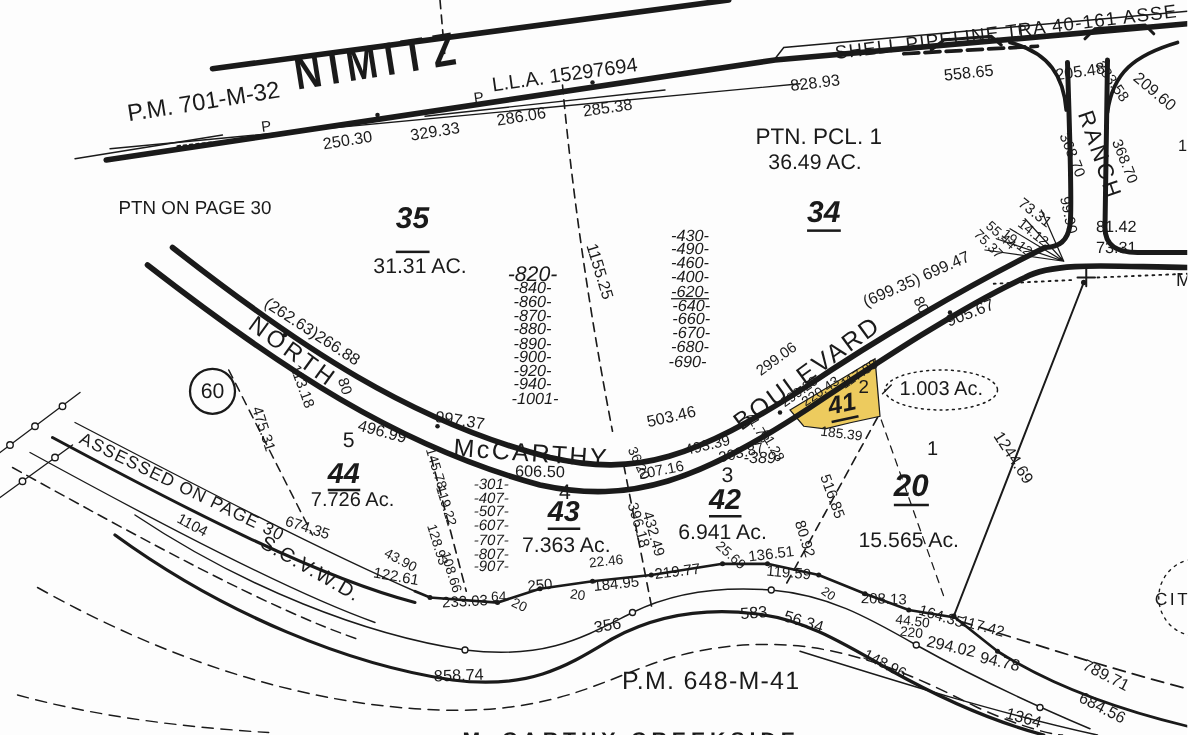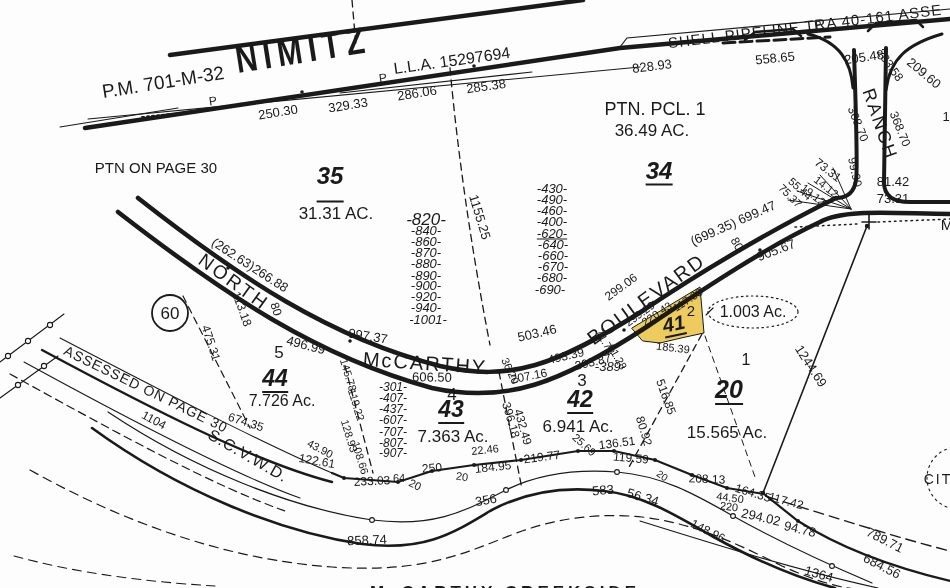--- a/index.html
+++ b/index.html
@@ -159,21 +159,21 @@
       <div class="lbl" style="left: 552px; top: 210px; font-size: 13px; transform: translate(-50%, -50%) rotate(0deg); font-style: italic;">-460-</div>
       <div class="lbl" style="left: 552px; top: 221px; font-size: 13px; transform: translate(-50%, -50%) rotate(0deg); font-style: italic;">-400-</div>
       <div class="lbl" style="left: 552px; top: 233px; font-size: 13px; transform: translate(-50%, -50%) rotate(0deg); font-style: italic; text-decoration: underline;">-620-</div>
       <div class="lbl" style="left: 553px; top: 244px; font-size: 13px; transform: translate(-50%, -50%) rotate(0deg); font-style: italic; text-align: center;">-640-</div>
       <div class="lbl" style="left: 553px; top: 255px; font-size: 13px; transform: translate(-50%, -50%) rotate(0deg); font-style: italic;">-660-</div>
       <div class="lbl" style="left: 553px; top: 266px; font-size: 13px; transform: translate(-50%, -50%) rotate(0deg); font-style: italic;">-670-</div>
       <div class="lbl" style="left: 552px; top: 277px; font-size: 13px; transform: translate(-50%, -50%) rotate(0deg); font-style: italic;">-680-</div>
       <div class="lbl" style="left: 550px; top: 289px; font-size: 13px; transform: translate(-50%, -50%) rotate(0deg); font-style: italic;">-690-</div>
       <div class="lbl" style="left: 393px; top: 387px; font-size: 12px; transform: translate(-50%, -50%) rotate(0deg); font-style: italic;">-301-</div>
       <div class="lbl" style="left: 393px; top: 398px; font-size: 12px; transform: translate(-50%, -50%) rotate(0deg); font-style: italic;">-407-</div>
-      <div class="lbl" style="left: 393px; top: 409px; font-size: 12px; transform: translate(-50%, -50%) rotate(0deg); font-style: italic;">-437-</div>
+      <div class="lbl" style="left: 393px; top: 409px; font-size: 12px; transform: translate(-50%, -50%) rotate(0deg); font-style: italic;">-507-</div>
       <div class="lbl" style="left: 393px; top: 420px; font-size: 12px; transform: translate(-50%, -50%) rotate(0deg); font-style: italic;">-607-</div>
       <div class="lbl" style="left: 393px; top: 432px; font-size: 12px; transform: translate(-50%, -50%) rotate(0deg); font-style: italic;">-707-</div>
       <div class="lbl" style="left: 393px; top: 443px; font-size: 12px; transform: translate(-50%, -50%) rotate(0deg); font-style: italic;">-807-</div>
       <div class="lbl" style="left: 393px; top: 453px; font-size: 12px; transform: translate(-50%, -50%) rotate(0deg); font-style: italic;">-907-</div>
       <div class="lbl" style="left: 250px; top: 265px; font-size: 13px; transform: translate(-50%, -50%) rotate(33deg);">(262.63)266.88</div>
       <div class="lbl" style="left: 234px; top: 282px; font-size: 19px; transform: translate(-50%, -50%) rotate(36deg); letter-spacing: 3px;">NORTH</div>
       <div class="lbl" style="left: 242px; top: 309px; font-size: 12px; transform: translate(-50%, -50%) rotate(70deg);">113.18</div>
       <div class="lbl" style="left: 276px; top: 309px; font-size: 12px; transform: translate(-50%, -50%) rotate(72deg);">80</div>
       <div class="lbl" style="left: 211px; top: 343px; font-size: 12px; transform: translate(-50%, -50%) rotate(72deg);">475.31</div>
       <div class="lbl" style="left: 306px; top: 345px; font-size: 13px; transform: translate(-50%, -50%) rotate(15deg);">496.99</div>
@@ -261,16 +261,17 @@
       <div class="lbl" style="left: 761px; top: 517px; font-size: 13px; transform: translate(-50%, -50%) rotate(13deg);">294.02</div>
       <div class="lbl" style="left: 800px; top: 529px; font-size: 13px; transform: translate(-50%, -50%) rotate(13deg);">94.78</div>
       <div class="lbl" style="left: 885px; top: 540px; font-size: 13px; transform: translate(-50%, -50%) rotate(27deg);">789.71</div>
       <div class="lbl" style="left: 882px; top: 566px; font-size: 13px; transform: translate(-50%, -50%) rotate(27deg);">684.56</div>
       <div class="lbl" style="left: 819px; top: 574px; font-size: 13px; transform: translate(-50%, -50%) rotate(16deg);">1364</div>
       <div class="lbl" style="left: 708px; top: 531px; font-size: 12px; transform: translate(-50%, -50%) rotate(27deg);">148.96</div>
       <div class="lbl" style="left: 643px; top: 497px; font-size: 13px; transform: translate(-50%, -50%) rotate(17deg);">56.34</div>
       <div class="lbl" style="left: 603px; top: 490px; font-size: 13px; transform: translate(-50%, -50%) rotate(-5deg);">583</div>
       <div class="lbl" style="left: 486px; top: 500px; font-size: 13px; transform: translate(-50%, -50%) rotate(-10deg);">356</div>
       <div class="lbl" style="left: 367px; top: 540px; font-size: 13px; transform: translate(-50%, -50%) rotate(-2deg);">858.74</div>
+      <div class="lbl" style="left: 569px; top: 545px; font-size: 20px; transform: translate(-50%, -50%) rotate(0deg); letter-spacing: 1px;">P.M. 648-M-41</div>
       <div class="lbl" style="left: 938px; top: 479px; font-size: 14px; transform: translate(-50%, -50%) rotate(0deg); letter-spacing: 2px;">CIT</div>
       <div class="lbl" style="left: 505px; top: 592px; font-size: 17px; transform: translate(-50%, -50%) rotate(0deg); font-weight: 700; letter-spacing: 4px;">McCARTHY CREEKSIDE</div>
     </div>
 </div>
 
 </body></html>

